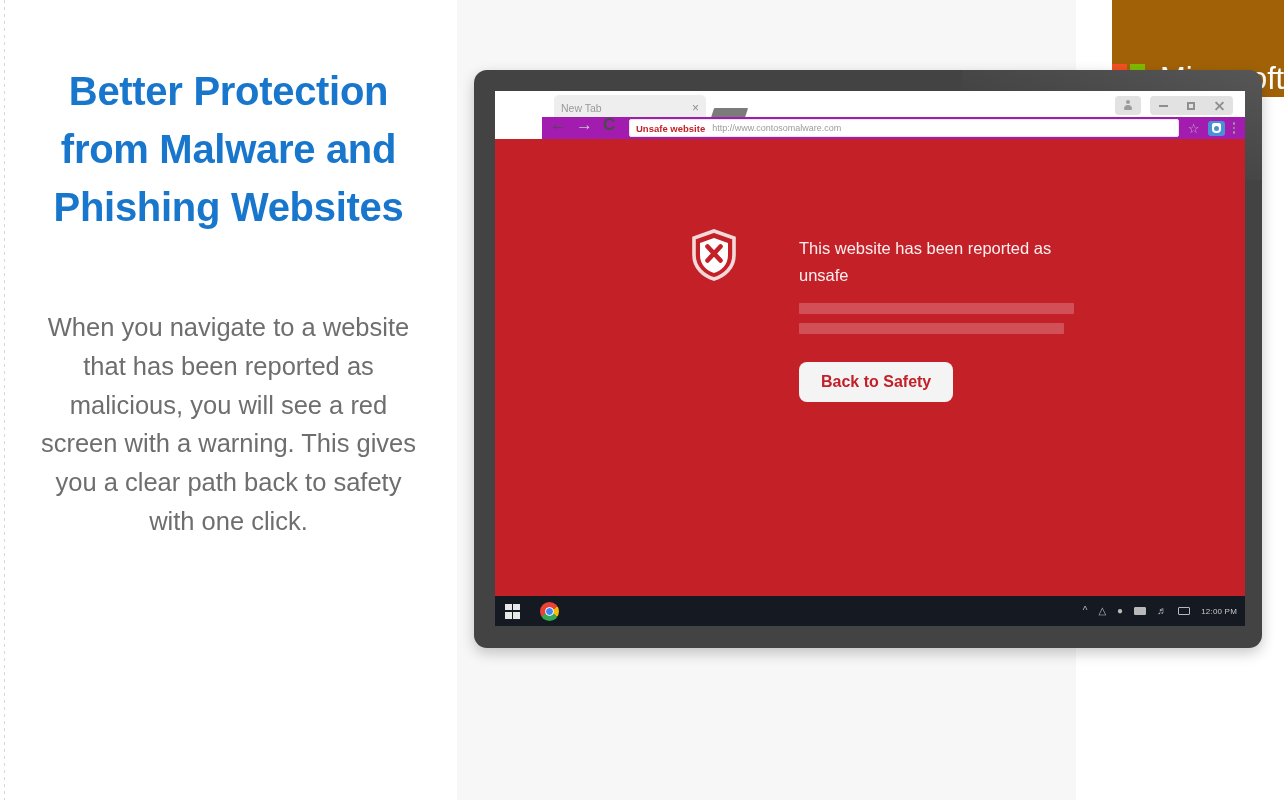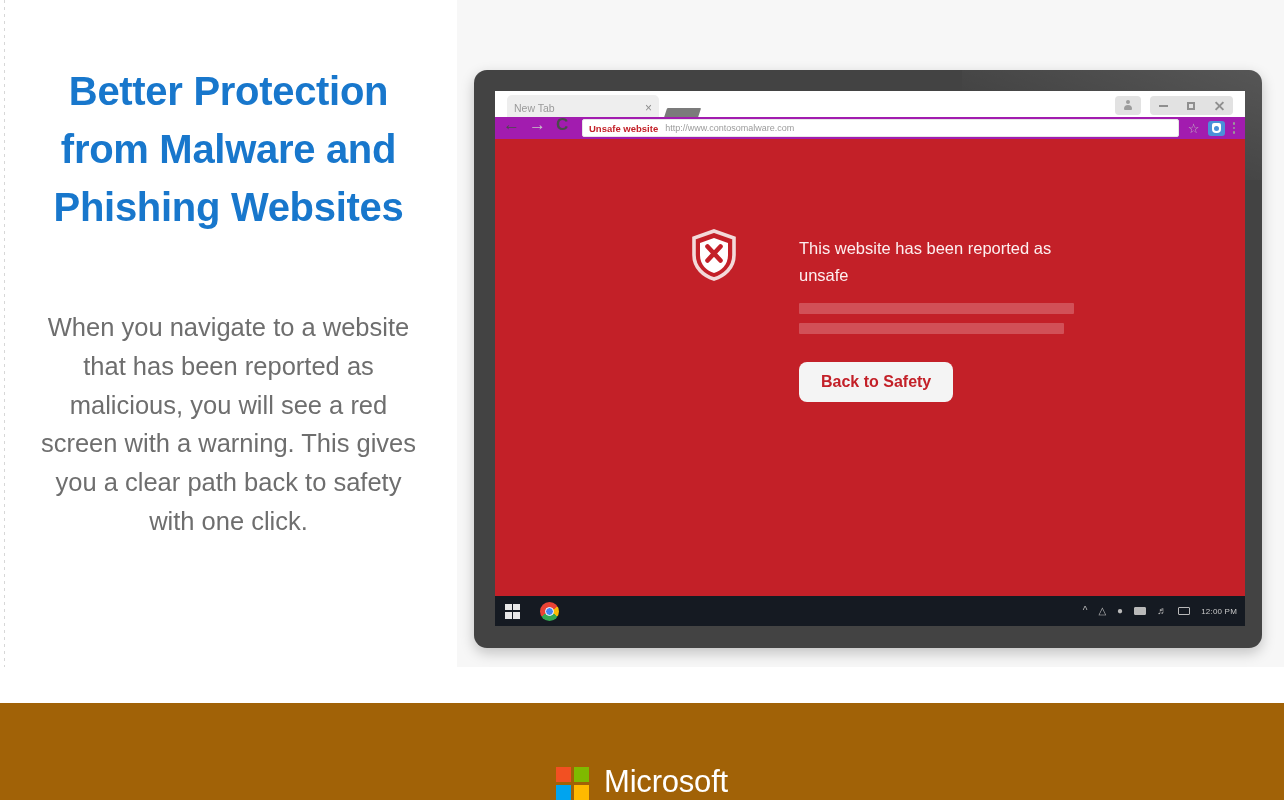--- a/index.html
+++ b/index.html
@@ -10,21 +10,21 @@
     font-family: "Liberation Sans", sans-serif;
     background: #ffffff;
     overflow: hidden;
     position: relative;
   }
 
   .slide {
     position: absolute;
     inset: 0;
     display: flex;
-    flex-direction: column;
+    flex-direction: row;
     gap: 36px;
   }
 
   .slide-body {
     position: relative;
     flex: 1 1 auto;
     display: flex;
     background: #ffffff;
   }
 
@@ -109,20 +109,21 @@
     display: flex;
     flex-direction: column;
   }
 
   
   .chrome-top {
     background: #ffffff;
     position: relative;
     height: 48px;
     flex: 0 0 48px;
+    margin-left: 47px;
   }
 
   .tab-strip {
     position: absolute;
     left: 0; right: 0; top: 0;
     height: 30px;
     display: flex;
     align-items: flex-end;
   }
 

